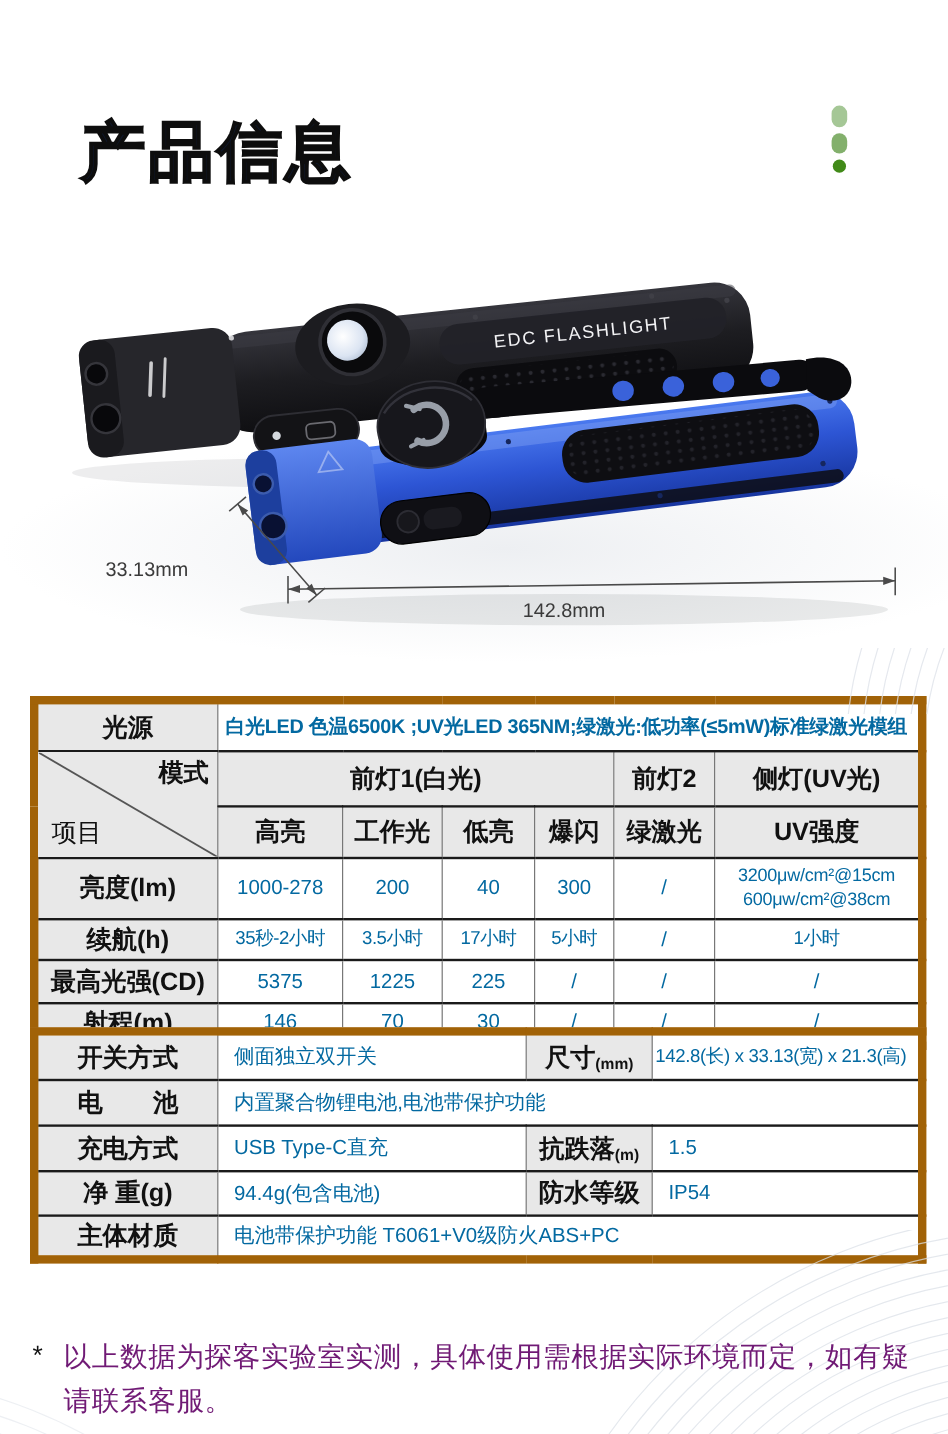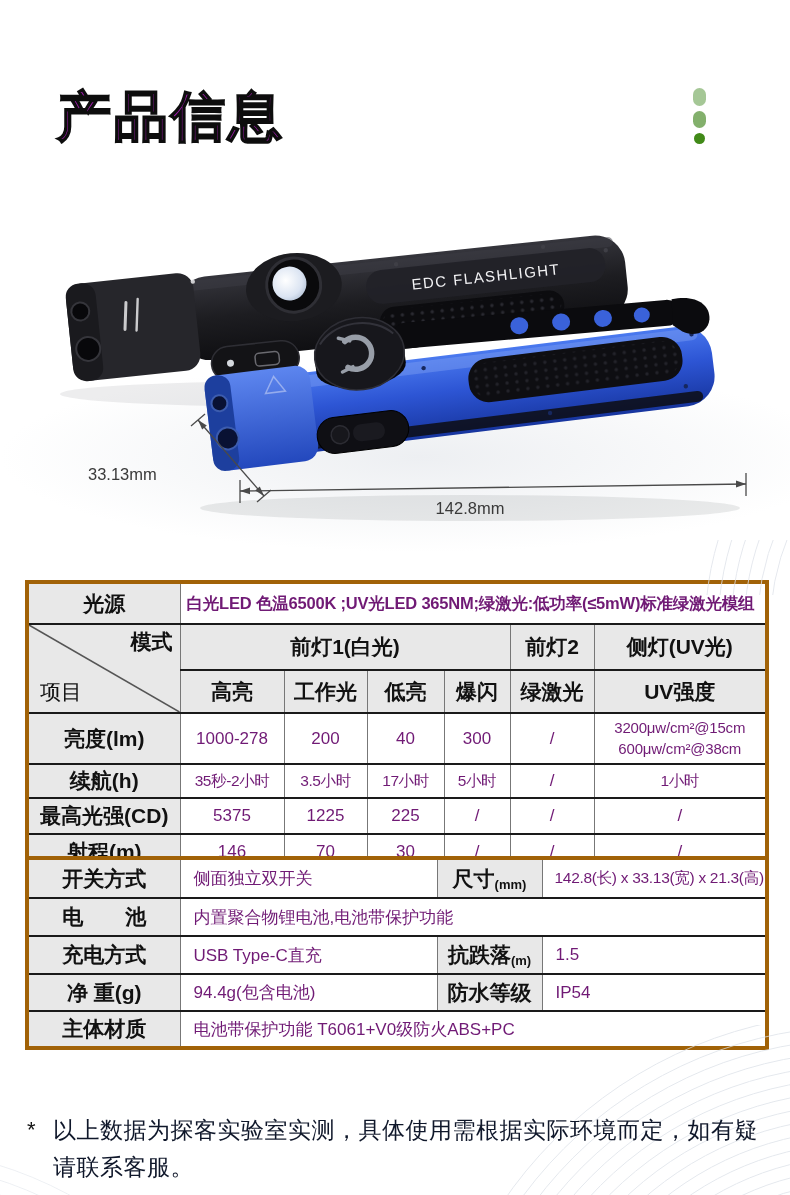--- a/index.html
+++ b/index.html
@@ -3,56 +3,56 @@
 <meta charset="utf-8">
 <style>
   html,body{margin:0;padding:0;background:#ffffff;}
   .page{
     position:relative; width:790px; height:1195px; overflow:hidden;
     background:#ffffff; font-family:"Liberation Sans","DejaVu Sans",sans-serif;
     color:#111;
   }
   
   .title{
-    position:absolute; left:54px; top:78px; margin:3px;
-    font-size:54px; font-weight:900; letter-spacing:3px; color:#a21caf;
+    position:absolute; left:54px; top:78px; margin:13px;
+    font-size:54px; font-weight:900; letter-spacing:3px; color:#0f172a;
     -webkit-text-stroke:1.6px #0d0d0d;
   }
   .dots{position:absolute; left:692px; top:88px; width:14px; display:flex; flex-direction:column; align-items:center;}
   .dot-pill1{width:13px;height:18px;border-radius:7px;background:#a5c796;}
   .dot-pill2{width:13px;height:17px;border-radius:8px;background:#83b06c;margin-top:5px;}
   .dot-round{width:11px;height:11px;border-radius:50%;background:#418a18;margin-top:5px;}
   
   .figure-svg{position:absolute;left:0;top:212px;}
   .waves{position:absolute;pointer-events:none;}
   
   table{border-collapse:collapse;table-layout:fixed;background:#fff;}
   .spec-table{position:absolute;left:25px;top:580px;width:740px;}
   .detail-table{position:absolute;left:25px;top:856px;width:740px;}
   td{border-top:2px solid #1a1a1a;border-bottom:2px solid #1a1a1a;
      border-left:1px solid #777;border-right:1px solid #777;
      text-align:center;vertical-align:middle;padding:0 2px;overflow:hidden;}
-  table{border:4px solid #a16207;}
+  table{border:7px solid #a16207;}
   td.lbl{background:#e8e8e8;font-weight:bold;font-size:21px;color:#111;}
   td.hdr{background:#e8e8e8;font-weight:bold;font-size:21px;color:#111;}
-  td.val{background:#fff;font-size:17px;color:#701a75;}
+  td.val{background:#fff;font-size:17px;color:#0369a1;}
   td.val-left{text-align:left;padding-left:13px;white-space:nowrap;}
   td.src-val{font-size:16.5px;font-weight:600;text-align:left;padding-left:6px;white-space:nowrap;letter-spacing:-0.2px;}
   td.tight{font-size:15.5px;letter-spacing:-0.4px;}
   td.uvcell{font-size:15px;white-space:pre-line;line-height:1.35;letter-spacing:-0.2px;}
   td.note-cell{font-size:15.5px;text-align:left;padding:4px 10px;line-height:1.5;white-space:normal;letter-spacing:-0.2px;}
   td.corner{background:#e8e8e8;position:relative;padding:0;}
   .corner svg.diag{position:absolute;left:0;top:0;width:100%;height:100%;}
   .corner .mode{position:absolute;top:3px;right:7px;font-weight:bold;font-size:21px;}
   .corner .item{position:absolute;bottom:6px;left:11px;font-weight:normal;font-size:21px;}
   sub.unit{font-size:13px;font-weight:bold;vertical-align:-3px;}
   
   .footnote{position:absolute;left:27px;top:1112px;width:745px;display:flex;}
   .footnote .star{font-size:22px;line-height:36px;width:26px;flex:none;}
-  .footnote .txt{font-size:23px;line-height:37px;color:#0f172a;letter-spacing:0.5px;}
+  .footnote .txt{font-size:23px;line-height:37px;color:#701a75;letter-spacing:0.5px;}
 </style>
 </head>
 <body>
 
 <div class="page">
 
   <h1 class="title">产品信息</h1>
   <div class="dots">
     <span class="dot-pill1"></span>
     <span class="dot-pill2"></span>
@@ -271,21 +271,21 @@
       <col style="width:153px">
         <col style="width:257px">
         <col style="width:105px">
         <col style="width:225px">
     </colgroup>
     <tbody>
         <tr style="height:40px">
       <td class="lbl">开关方式</td>
       <td class="val val-left">侧面独立双开关</td>
       <td class="lbl"><span>尺寸</span><sub class="unit">(mm)</sub></td>
-      <td class="val val-left" style="font-size:15.5px;padding-left:12px;letter-spacing:-0.3px">142.8(长) x 33.13(宽) x 21.3(高)</td>
+      <td class="val val-left" style="font-size:15.5px;padding-left:2px;letter-spacing:-0.3px">142.8(长) x 33.13(宽) x 21.3(高)</td>
     </tr>
     <tr style="height:38px">
       <td class="lbl">电　　池</td>
       <td class="val val-left" colspan="3">内置聚合物锂电池,电池带保护功能</td>
     </tr>
     <tr style="height:38px">
       <td class="lbl">充电方式</td>
       <td class="val val-left">USB Type-C直充</td>
       <td class="lbl"><span>抗跌落</span><sub class="unit">(m)</sub></td>
       <td class="val val-left">1.5</td>

